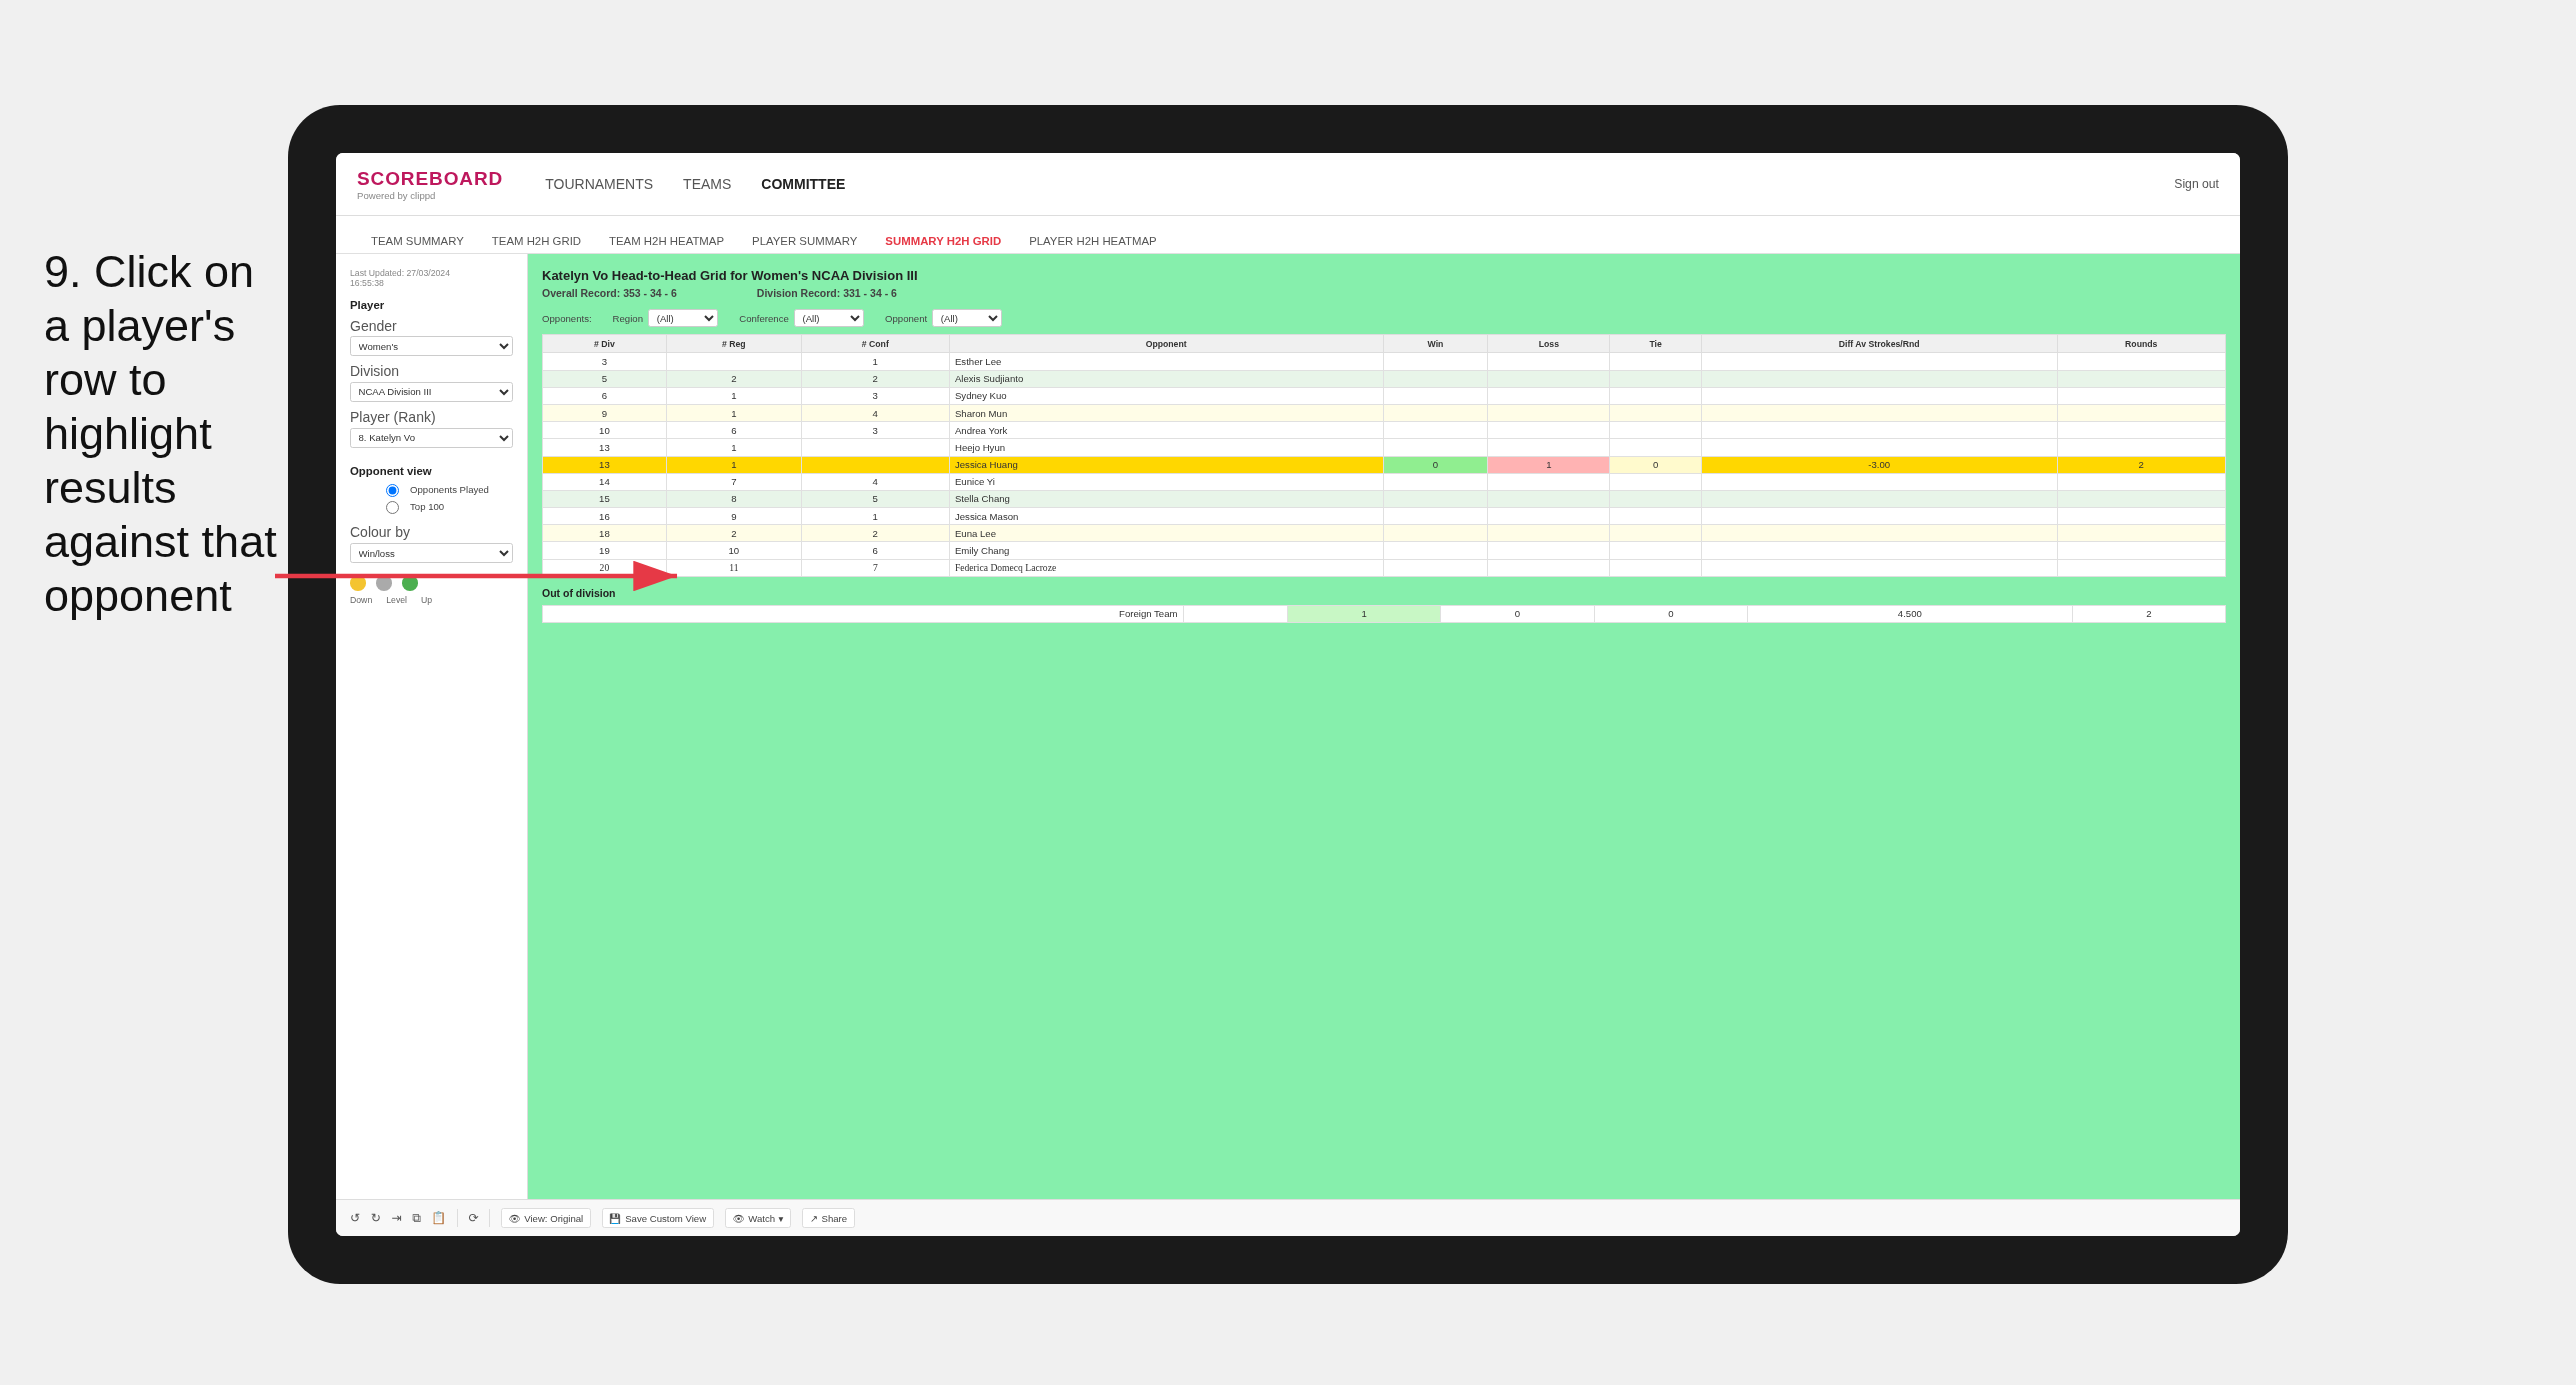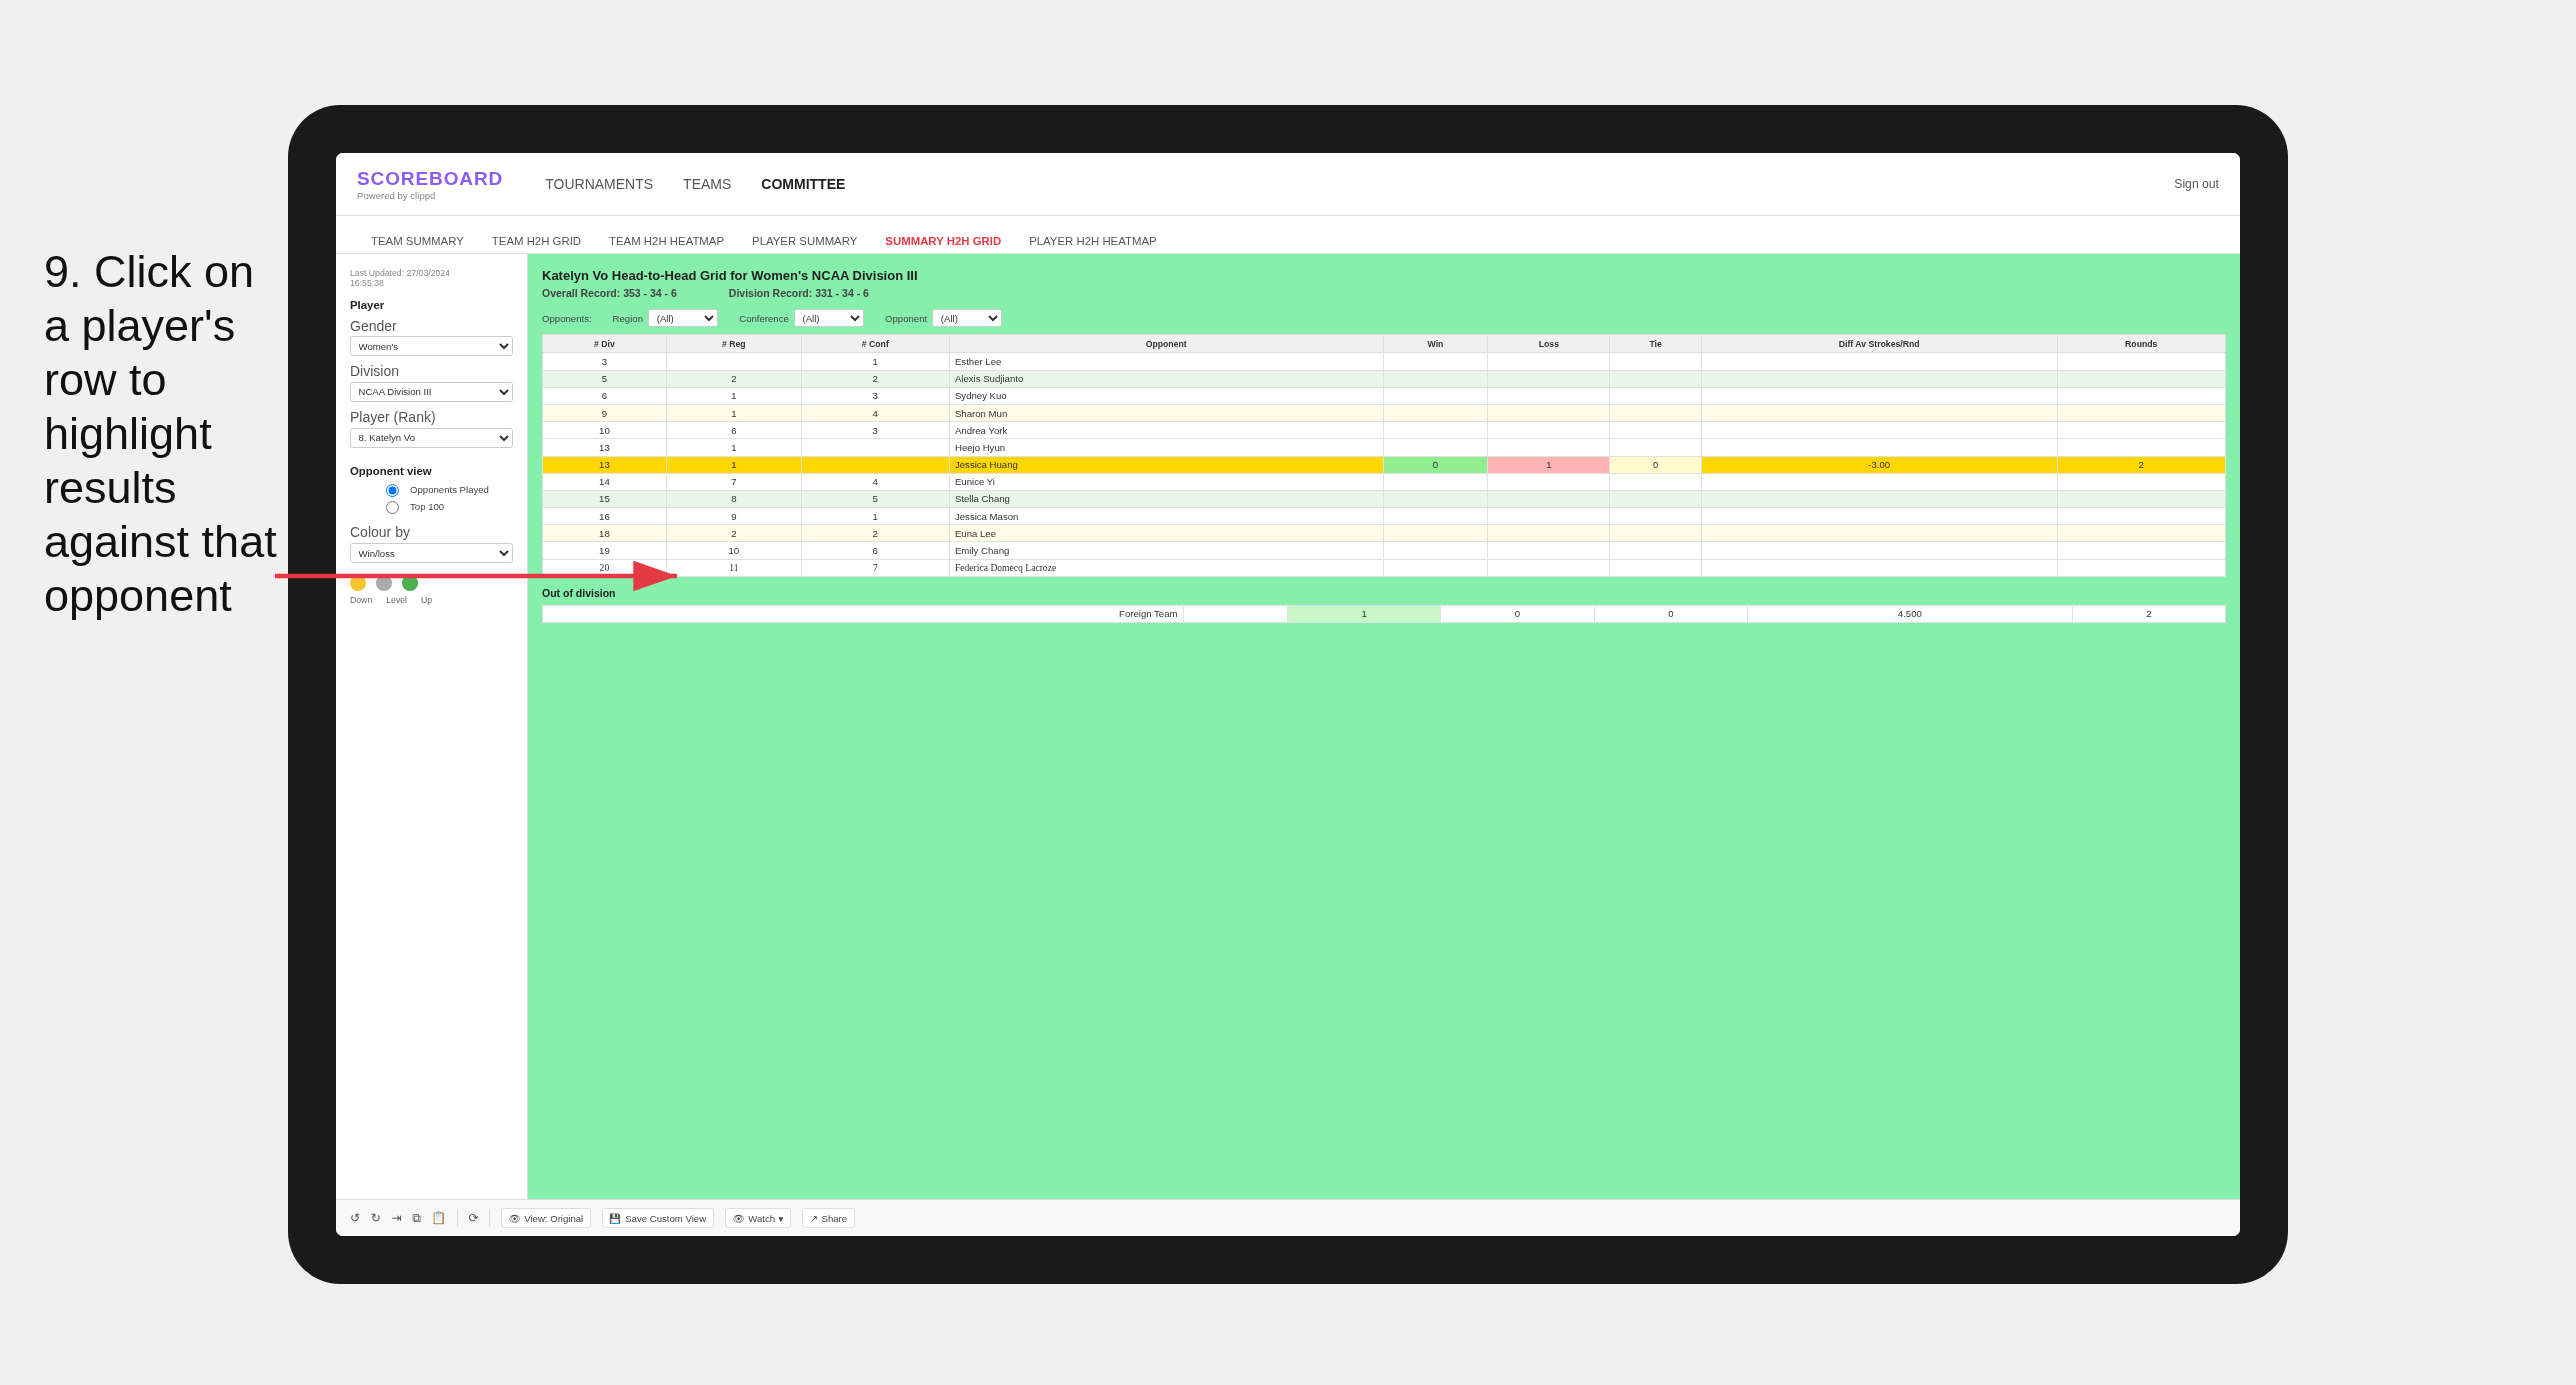--- a/index.html
+++ b/index.html
@@ -61,21 +61,21 @@
 
     .logo-area {
       display: flex;
       flex-direction: column;
       margin-right: 42px;
     }
 
     .logo-text {
       font-size: 19px;
       font-weight: 900;
-      color: #8b5cf6;
+      color: #be185d;
       letter-spacing: 0.9px;
     }
 
     .logo-sub {
       font-size: 9.6px;
       color: #888;
     }
 
     .nav-links {
       display: flex;
@@ -226,21 +226,21 @@
 
     .grid-title {
       font-size: 13px;
       font-weight: 700;
       color: #222;
       margin-bottom: 3.5px;
     }
 
     .grid-records {
       display: flex;
-      gap: 52px;
+      gap: 80px;
       margin-bottom: 10.5px;
       font-size: 10.5px;
       color: #444;
     }
 
     .record-item span {
       font-weight: 700;
     }
 
     

